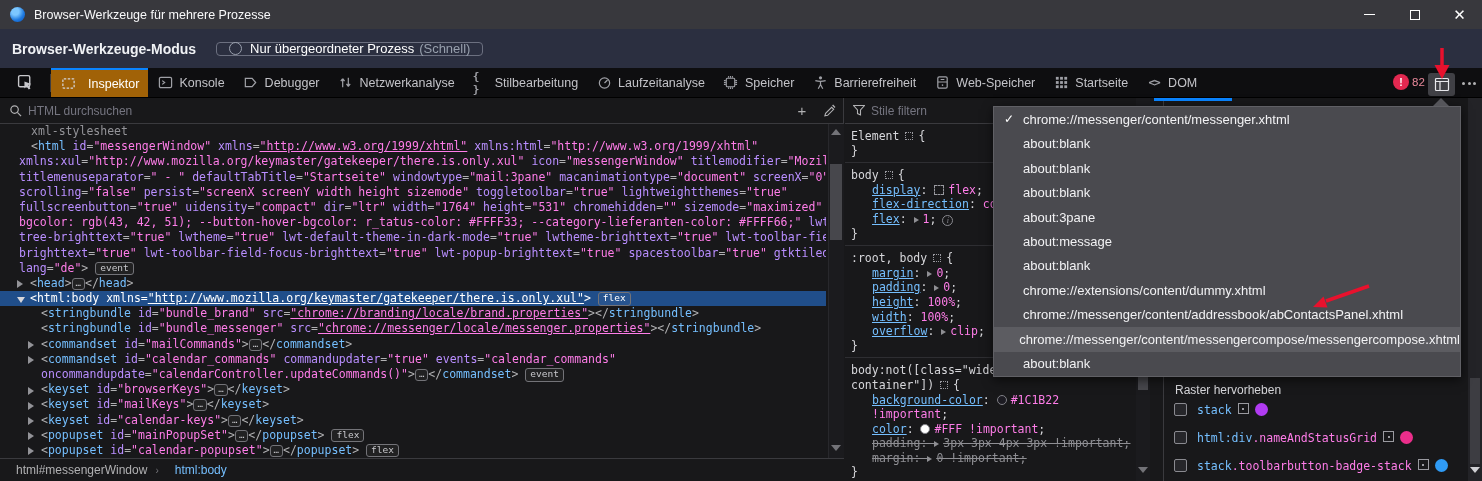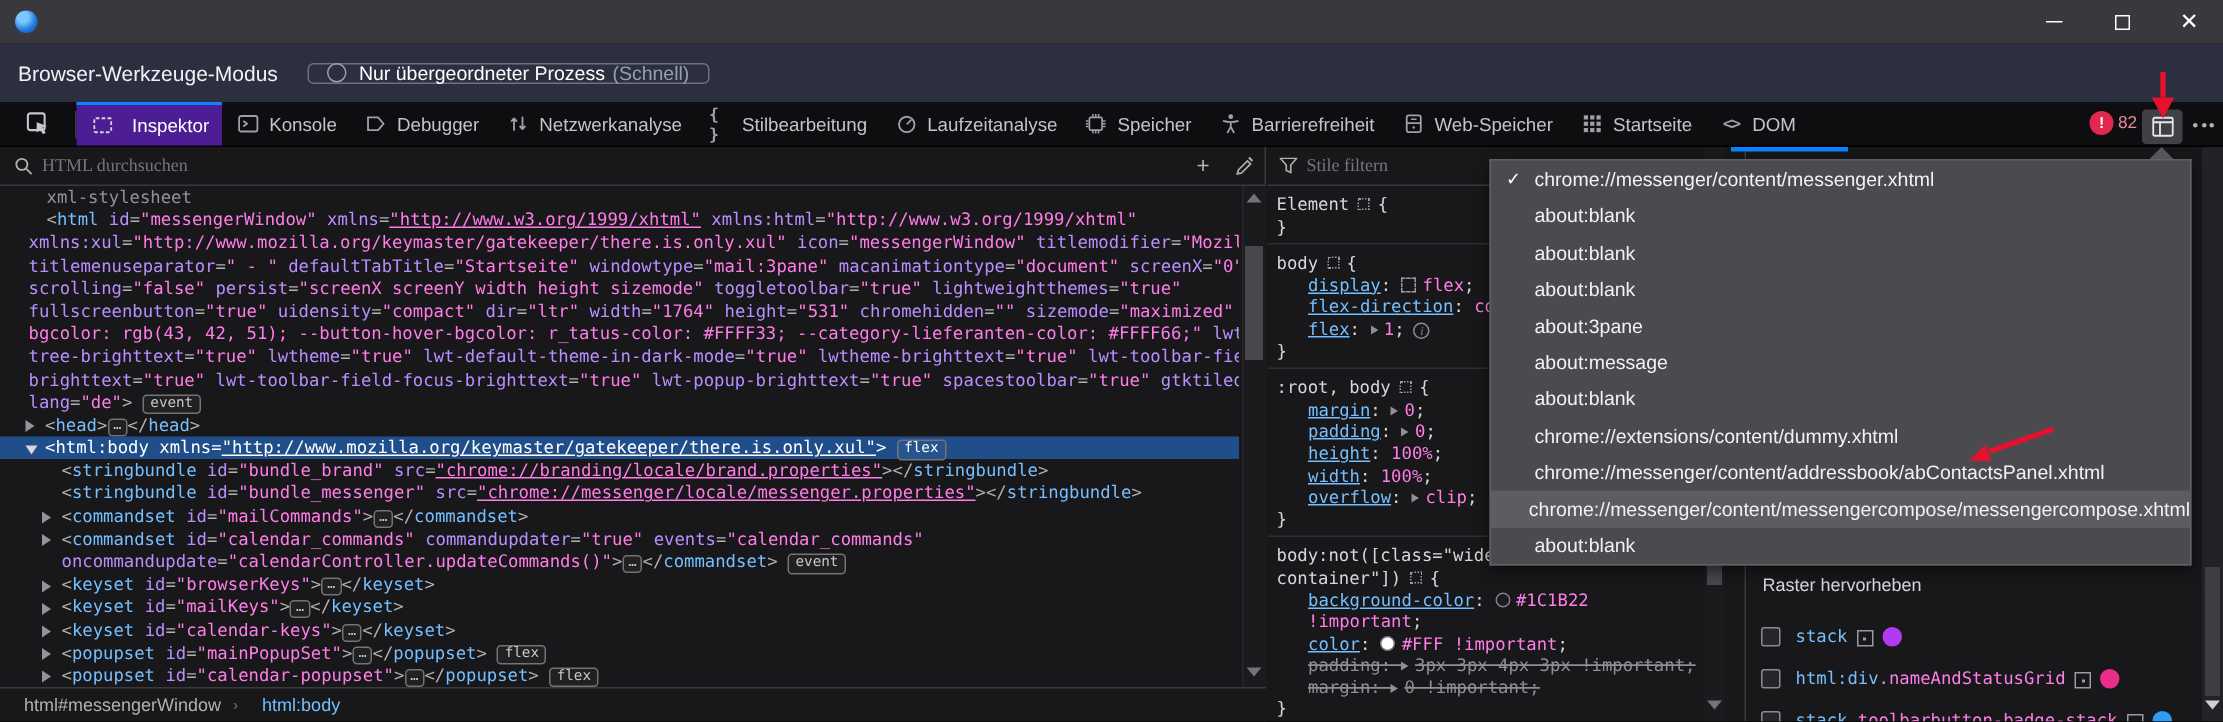--- a/index.html
+++ b/index.html
@@ -14,37 +14,37 @@
               background:radial-gradient(circle at 35% 30%, #7cc7ff 0 25%, #1f7ae0 60%, #0b4fb3 100%); }
   #win-controls { position:absolute; right:0; top:0; height:29px; display:flex; }
   .winbtn { width:45px; height:29px; display:flex; align-items:center; justify-content:center; color:#fff; }
   .glyph-min { width:11px; height:1px; background:#fff; display:block; }
   .glyph-max { width:10px; height:10px; border:1px solid #fff; display:block; }
   .glyph-close { font-size:15px; line-height:1; }
 
   
   #modebar { position:absolute; left:0; top:29px; width:1482px; height:39px; background:#2b2f40;
              display:flex; align-items:center; color:#f0f2f5; }
-  #mode-label { font-size:14px; margin-left:12px; }
+  #mode-label { font-size:14px; margin-left:12px;font-weight:bold; }
   .mode-btn { height:14px; border:1px solid #6c7080; border-radius:4px; display:flex; align-items:center;
               padding:0 12px; margin-left:20px; font-size:13px; color:#fff; }
   .mode-btn.selected { border:1.5px solid #f2f3f5; margin-left:22px; }
   .radio { width:13px; height:13px; border-radius:50%; border:1.5px solid #9aa0ae; margin-right:8px; position:relative; }
   .mode-btn.selected .radio { border:none; background:#0a84ff; }
   .mode-btn.selected .radio::after { content:""; position:absolute; left:4px; top:4px; width:5px; height:5px;
               border-radius:50%; background:#fff; }
   .mode-hint { color:#98a0ad; margin-left:5px; }
 
   
   #tabbar { position:absolute; left:0; top:68px; width:1482px; height:30px; background:#0e0e10;
             border-bottom:1px solid #000; display:flex; align-items:stretch; }
   #picker-btn { width:50px; display:flex; align-items:center; justify-content:center; color:#c8c8cc; }
   .vdiv { width:1px; height:18px; background:#3c3c41; align-self:center; }
   .tab { display:flex; align-items:center; padding:0 9px; font-size:12.5px; color:#c3c3c8; gap:6px; }
-  .tab.active { background:#4c1d95; color:#fff; border-top:2px solid #0a84ff;gap:12px; }
+  .tab.active { background:#a16207; color:#fff; border-top:2px solid #0a84ff;gap:12px; }
   .tab .ticon { width:16px; height:16px; color:#9fa0a6; display:flex; align-items:center; justify-content:center;
                 font-size:11px; font-weight:bold; }
   .tab.active .ticon { color:#d6d6dc; }
   .txticon { font-family:"DejaVu Sans Mono", monospace; font-size:11px; letter-spacing:-1px; }
   #err-badge { position:absolute; left:1393px; top:6px; width:16px; height:16px; border-radius:50%;
                background:#e22850; color:#fff; font-size:10.5px; font-weight:bold; display:flex;
                align-items:center; justify-content:center; }
   #err-count { position:absolute; left:1412px; top:8px; font-size:11.5px; color:#e9899b; }
   #iframe-btn { position:absolute; left:1428px; top:5px; width:27px; height:23px; background:#404045;
                 border-radius:3px; display:flex; align-items:center; justify-content:center; color:#e8e8ec; }
@@ -54,21 +54,21 @@
 
   
   #markup-panel { position:absolute; left:0; top:98px; width:844px; height:383px; background:#18181a;
                   border-right:1px solid #3a3a3e; }
   #rules-panel  { position:absolute; left:845px; top:98px; width:319px; height:383px; background:#18181a;
                   border-right:1px solid #3a3a3e; }
   #side-panel   { position:absolute; left:1165px; top:98px; width:317px; height:383px; background:#18181a; }
 
   .toolrow { height:26px; border-bottom:1px solid #3a3a3e; display:flex; align-items:center; }
   .toolrow input { background:transparent; border:none; outline:none; color:#d7d7db; font-size:12px;
-                   font-family:Liberation Serif, serif; flex:1; }
+                   font-family:Liberation Sans, sans-serif; flex:1; }
   .toolrow input::placeholder { color:#757580; }
   .ticonbtn { color:#b1b1b3; display:flex; align-items:center; justify-content:center; }
 
   
   #markup-lines { position:absolute; left:0; top:26px; width:826px; height:334px; overflow:hidden;
                   font-family:"DejaVu Sans Mono", monospace; font-size:11.5px; line-height:15.2px;
                   white-space:pre; color:#b1b1b3; }
   .mline { position:relative; height:15.2px; }
   .mline.sel { background:#204e8a; }
   .tk-p { color:#b1b1b3; } .tk-g { color:#939398; } .tk-t { color:#75bfff; }
@@ -104,21 +104,21 @@
   .rarrow { display:inline-block; width:0; height:0; border-left:5px solid #8f8f94;
             border-top:3.5px solid transparent; border-bottom:3.5px solid transparent; margin-right:4px; }
   .infoi { display:inline-block; width:11px; height:11px; border:1px solid #8a8a90; border-radius:50%;
            color:#8a8a90; font-size:8px; line-height:10px; text-align:center; margin-left:6px;
            font-family:"Liberation Serif", serif; font-style:italic; text-decoration:none !important; }
 
   
   #sidebar-tab-indicator { position:absolute; left:1154px; top:98px; width:78px; height:3px; background:#0a84ff; z-index:5; }
   #grid-section { position:absolute; left:0; top:285px; width:300px; }
   #grid-heading { font-size:12px; color:#d7d7db; margin:0 0 6px 10px; }
-  .grid-row { height:28px; display:flex; align-items:flex-end; margin-left:9px;
+  .grid-row { height:28px; display:flex; align-items:flex-start; margin-left:9px;
               font-family:"DejaVu Sans Mono", monospace; font-size:11.5px; }
   .gcheck { width:13px; height:13px; background:#26262a; border:1px solid #8a8a90; border-radius:2px; margin-right:10px; }
   .gtag { color:#75bfff; } .gcls { color:#ff7de9; }
   .gtarget { width:11px; height:11px; border:1px solid #9a9aa0; margin:0 6px; position:relative; }
   .gtarget::after { content:""; position:absolute; left:3.5px; top:3.5px; width:2px; height:2px; background:#9a9aa0; }
   .gdot { width:13px; height:13px; border-radius:50%; }
 
   
   .sbtrack { position:absolute; background:#1b1b1e; }
   .sbthumb { position:absolute; background:#47474c; }
@@ -141,20 +141,21 @@
   
   #annot { position:absolute; left:0; top:0; width:1482px; height:481px; pointer-events:none; z-index:99; }
 </style>
 </head>
 <body>
 
 <div id="root">
 
   <div id="titlebar">
     <span id="app-icon"></span>
+    <span>Browser-Werkzeuge für mehrere Prozesse</span>
     <div id="win-controls">
       <div class="winbtn">
           <span class="glyph-min"></span>
         </div>
       <div class="winbtn">
           <span class="glyph-max"></span>
         </div>
       <div class="winbtn">
           <span class="glyph-close">✕</span>
         </div>

